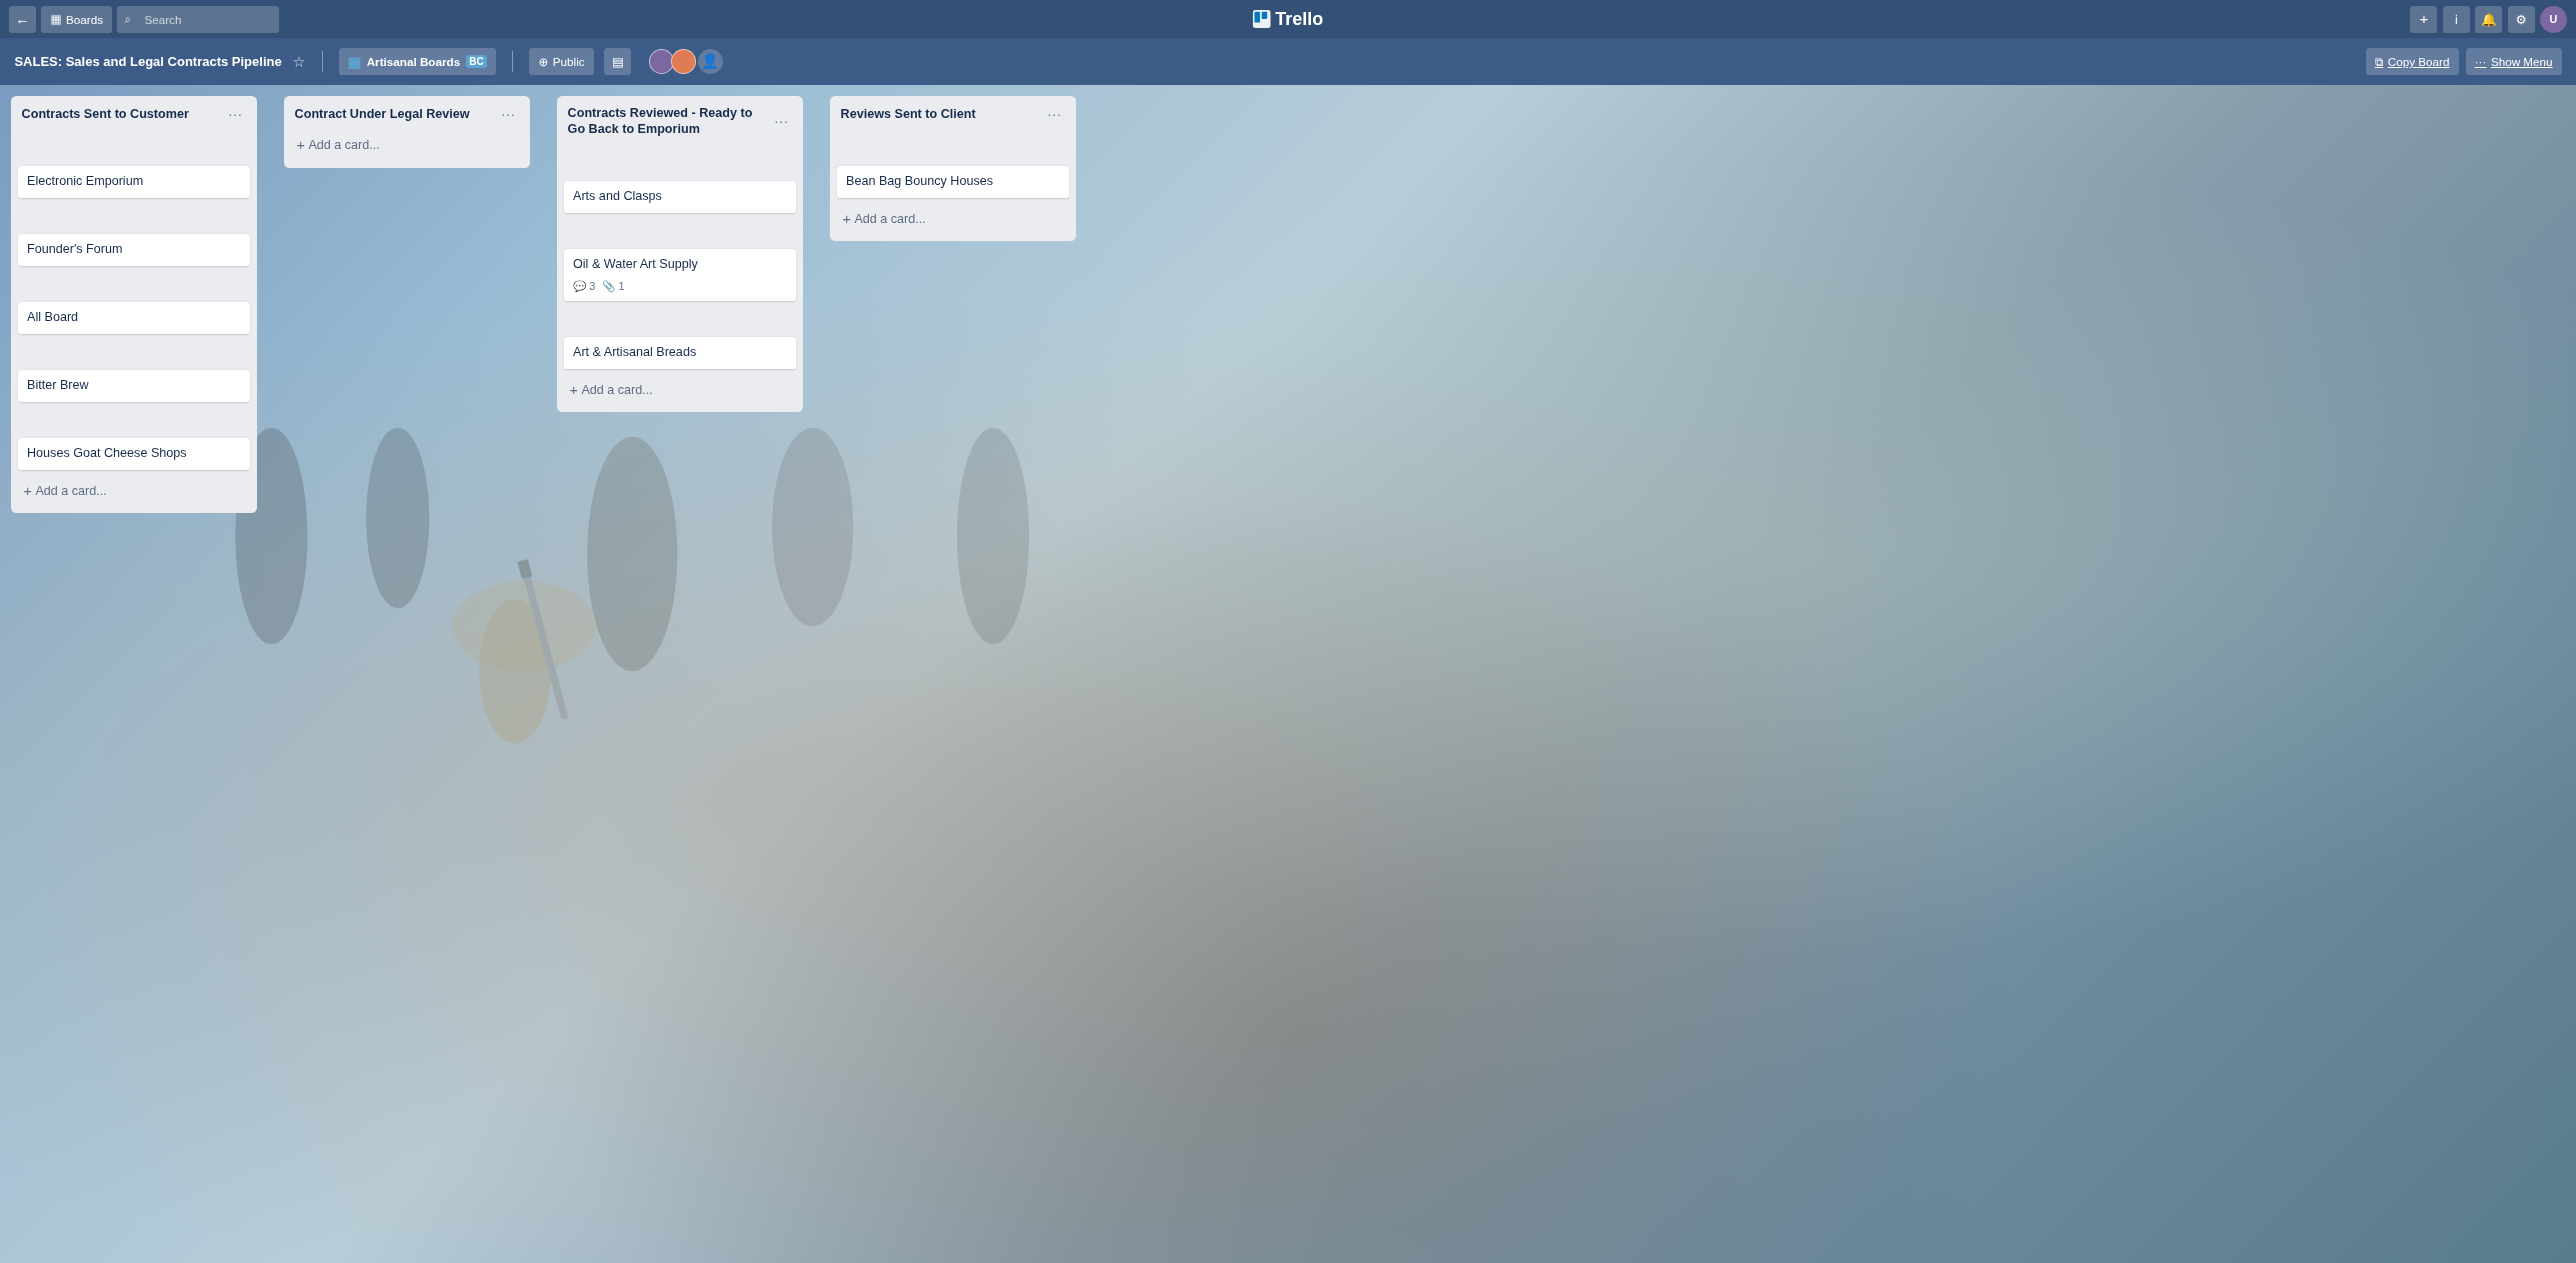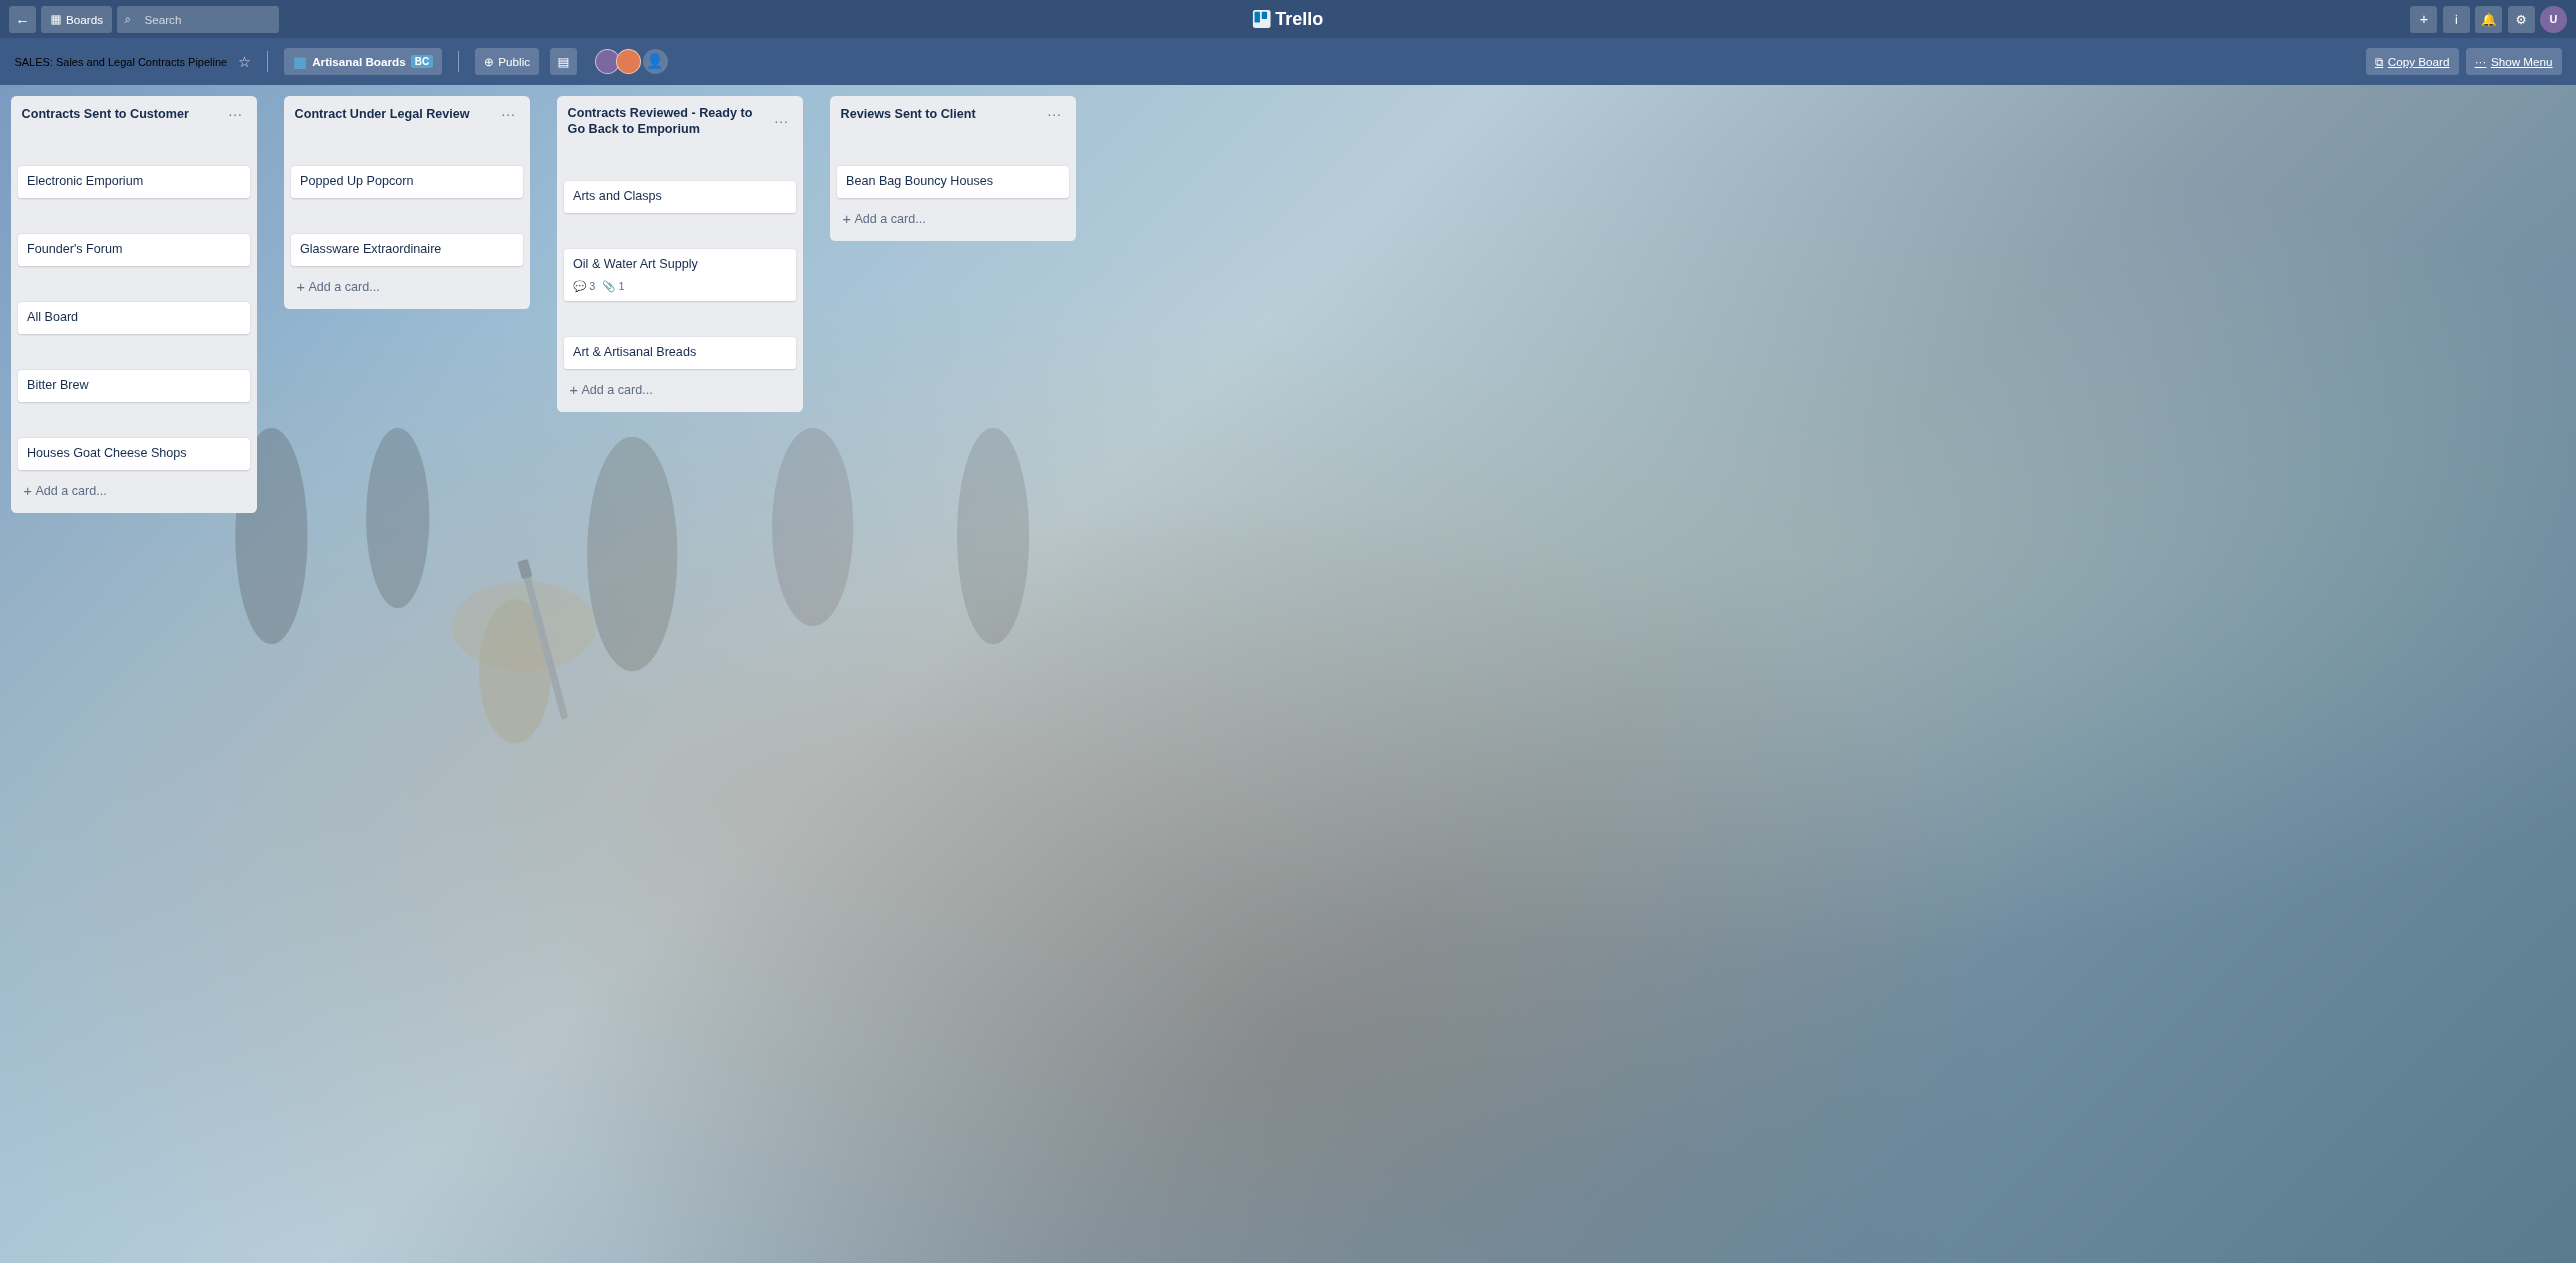--- a/index.html
+++ b/index.html
@@ -67,23 +67,23 @@
     
     .board-header {
       background: rgba(0,0,0,0.18);
       height: 47px;
       display: flex;
       align-items: center;
       padding: 0 14.4px;
       gap: 10.8px;
     }
     .board-title {
-      color: #000000;
-      font-size: 11px;
-      font-weight: 400;
+      color: #ffffff;
+      font-size: 13px;
+      font-weight: 700;
       white-space: nowrap;
     }
     .star-icon { color: rgba(255,255,255,0.8); cursor: pointer; font-size: 14.4px; }
     .divider { width: 0.9px; height: 21.7px; background: rgba(255,255,255,0.4); margin: 0 5.4px; }
     .workspace-badge {
       display: flex; align-items: center; gap: 5.4px;
       background: rgba(255,255,255,0.2);
       border-radius: 3.6px;
       padding: 3.6px 9px;
       color: #fff;
@@ -374,28 +374,20 @@
       <button class="add-card-btn">
         <span style="font-size:14.4px;">+</span>
         <span>Add a card...</span>
       </button>
     </div>
 
     <div class="list">
       <div class="list-header">
         <span class="list-title">Contract Under Legal Review</span>
         <button class="list-menu-btn">···</button>
-      </div>
-      <div class="list-cards">
-        <div class="card">
-          <span>Popped Up Popcorn</span>
-        </div>
-        <div class="card">
-          <span>Glassware Extraordinaire</span>
-        </div>
       </div>
       <button class="add-card-btn">
         <span style="font-size:14.4px;">+</span>
         <span>Add a card...</span>
       </button>
     </div>
 
     <div class="list">
       <div class="list-header">
         <span class="list-title">Contracts Reviewed - Ready to Go Back to Emporium</span>

